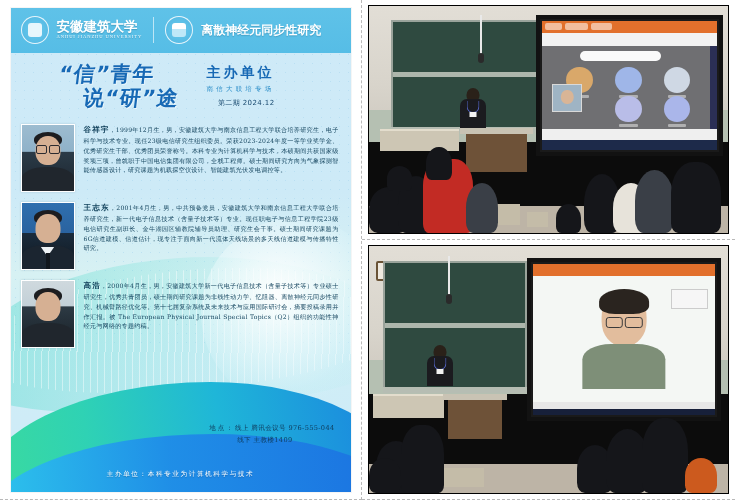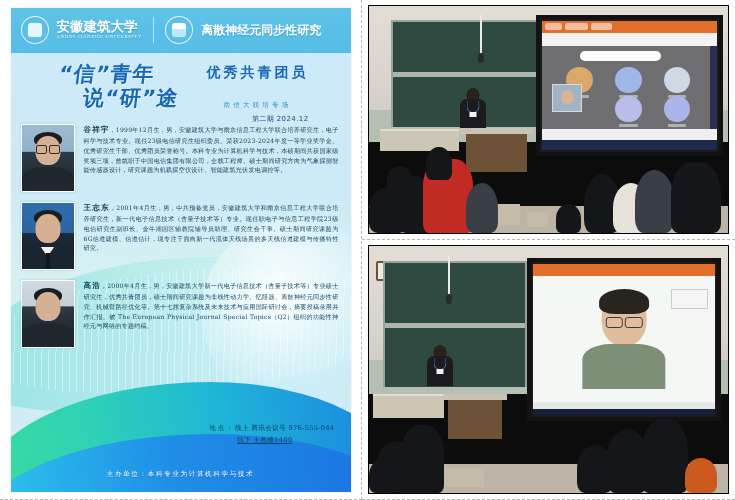--- a/index.html
+++ b/index.html
@@ -102,21 +102,21 @@
   .t-main2{
     position:absolute;left:72px;top:26px;
     color:#1769b5;font-weight:bold;font-size:21px;letter-spacing:1px;
     font-family:"DejaVu Sans","Liberation Sans",sans-serif;
     text-shadow:1px 1px 0 rgba(255,255,255,.6);
     transform:skewX(-7deg);
   }
   .t-side{position:absolute;left:196px;top:6px;text-align:center;}
   .t-sub1{color:#1769b5;font-size:14px;font-weight:bold;letter-spacing:3px;
     font-family:"DejaVu Sans","Liberation Sans",sans-serif;}
-  .t-sub2{color:#2e8fc9;font-size:6.5px;letter-spacing:3.2px;margin-top:19px;
+  .t-sub2{color:#2e8fc9;font-size:6.5px;letter-spacing:3.2px;margin-top:3px;
     font-family:"DejaVu Sans","Liberation Sans",sans-serif;}
   .t-sub3{color:#17486e;font-size:7px;margin-top:4px;letter-spacing:.4px;
     font-family:"DejaVu Sans","Liberation Sans",sans-serif;text-align:right;}
   
   .bios{position:absolute;left:0;right:0;top:112px;}
   .bio{display:flex;gap:9px;padding:4px 12px 6px 10px;box-sizing:border-box;}
   .bio .portrait{
     width:52px;height:66px;flex:none;
     border:1px solid #ffffff;
     box-shadow:0 0 2px rgba(0,40,70,.18);
@@ -154,21 +154,21 @@
   }
   .bio .text b{font-size:7.6px;letter-spacing:1px;}
   
   .info{
     position:absolute;right:16px;top:414px;
     font-size:6.6px;color:#0f3f61;line-height:1.85;text-align:left;
     font-family:"DejaVu Serif","Liberation Serif",serif;
     letter-spacing:.35px;
   }
   .info .row span.lab{letter-spacing:2px;}
-  .info .row2{padding-left:28px;text-decoration:underline;}
+  .info .row2{padding-left:28px;}
   .wave-bottom{
     position:absolute;left:-10%;bottom:-40px;width:125%;height:150px;
     background:linear-gradient(80deg,#3ddc9a 0%,#2fd2b4 28%,#1fb6d8 58%,#1a7fe0 100%);
     border-radius:56% 46% 0 0/78% 66% 0 0;
   }
   .wave-bottom2{
     position:absolute;left:-8%;bottom:-52px;width:124%;height:110px;
     background:linear-gradient(85deg,#2ec7f0 0%,#1f8ce8 45%,#1b6fe0 100%);
     border-radius:60% 50% 0 0/90% 72% 0 0;
     opacity:.96;
@@ -279,21 +279,21 @@
         <div class="seal emblem">
             <div class="inner"></div>
           </div>
         <div class="college-name">离散神经元同步性研究</div>
       </div>
 
       <div class="title-block">
         <div class="t-main">“信”青年</div>
         <div class="t-main2">说“研”途</div>
         <div class="t-side">
-          <div class="t-sub1">优秀共青团员</div>
+          <div class="t-sub1">主办单位</div>
           <div class="t-sub2">南信大联培专场</div>
           <div class="t-sub3">第二期 2024.12</div>
         </div>
       </div>
 
       <div class="bios">
 
         <div class="bio">
           <div class="portrait p1">
             <div class="hair"></div>

